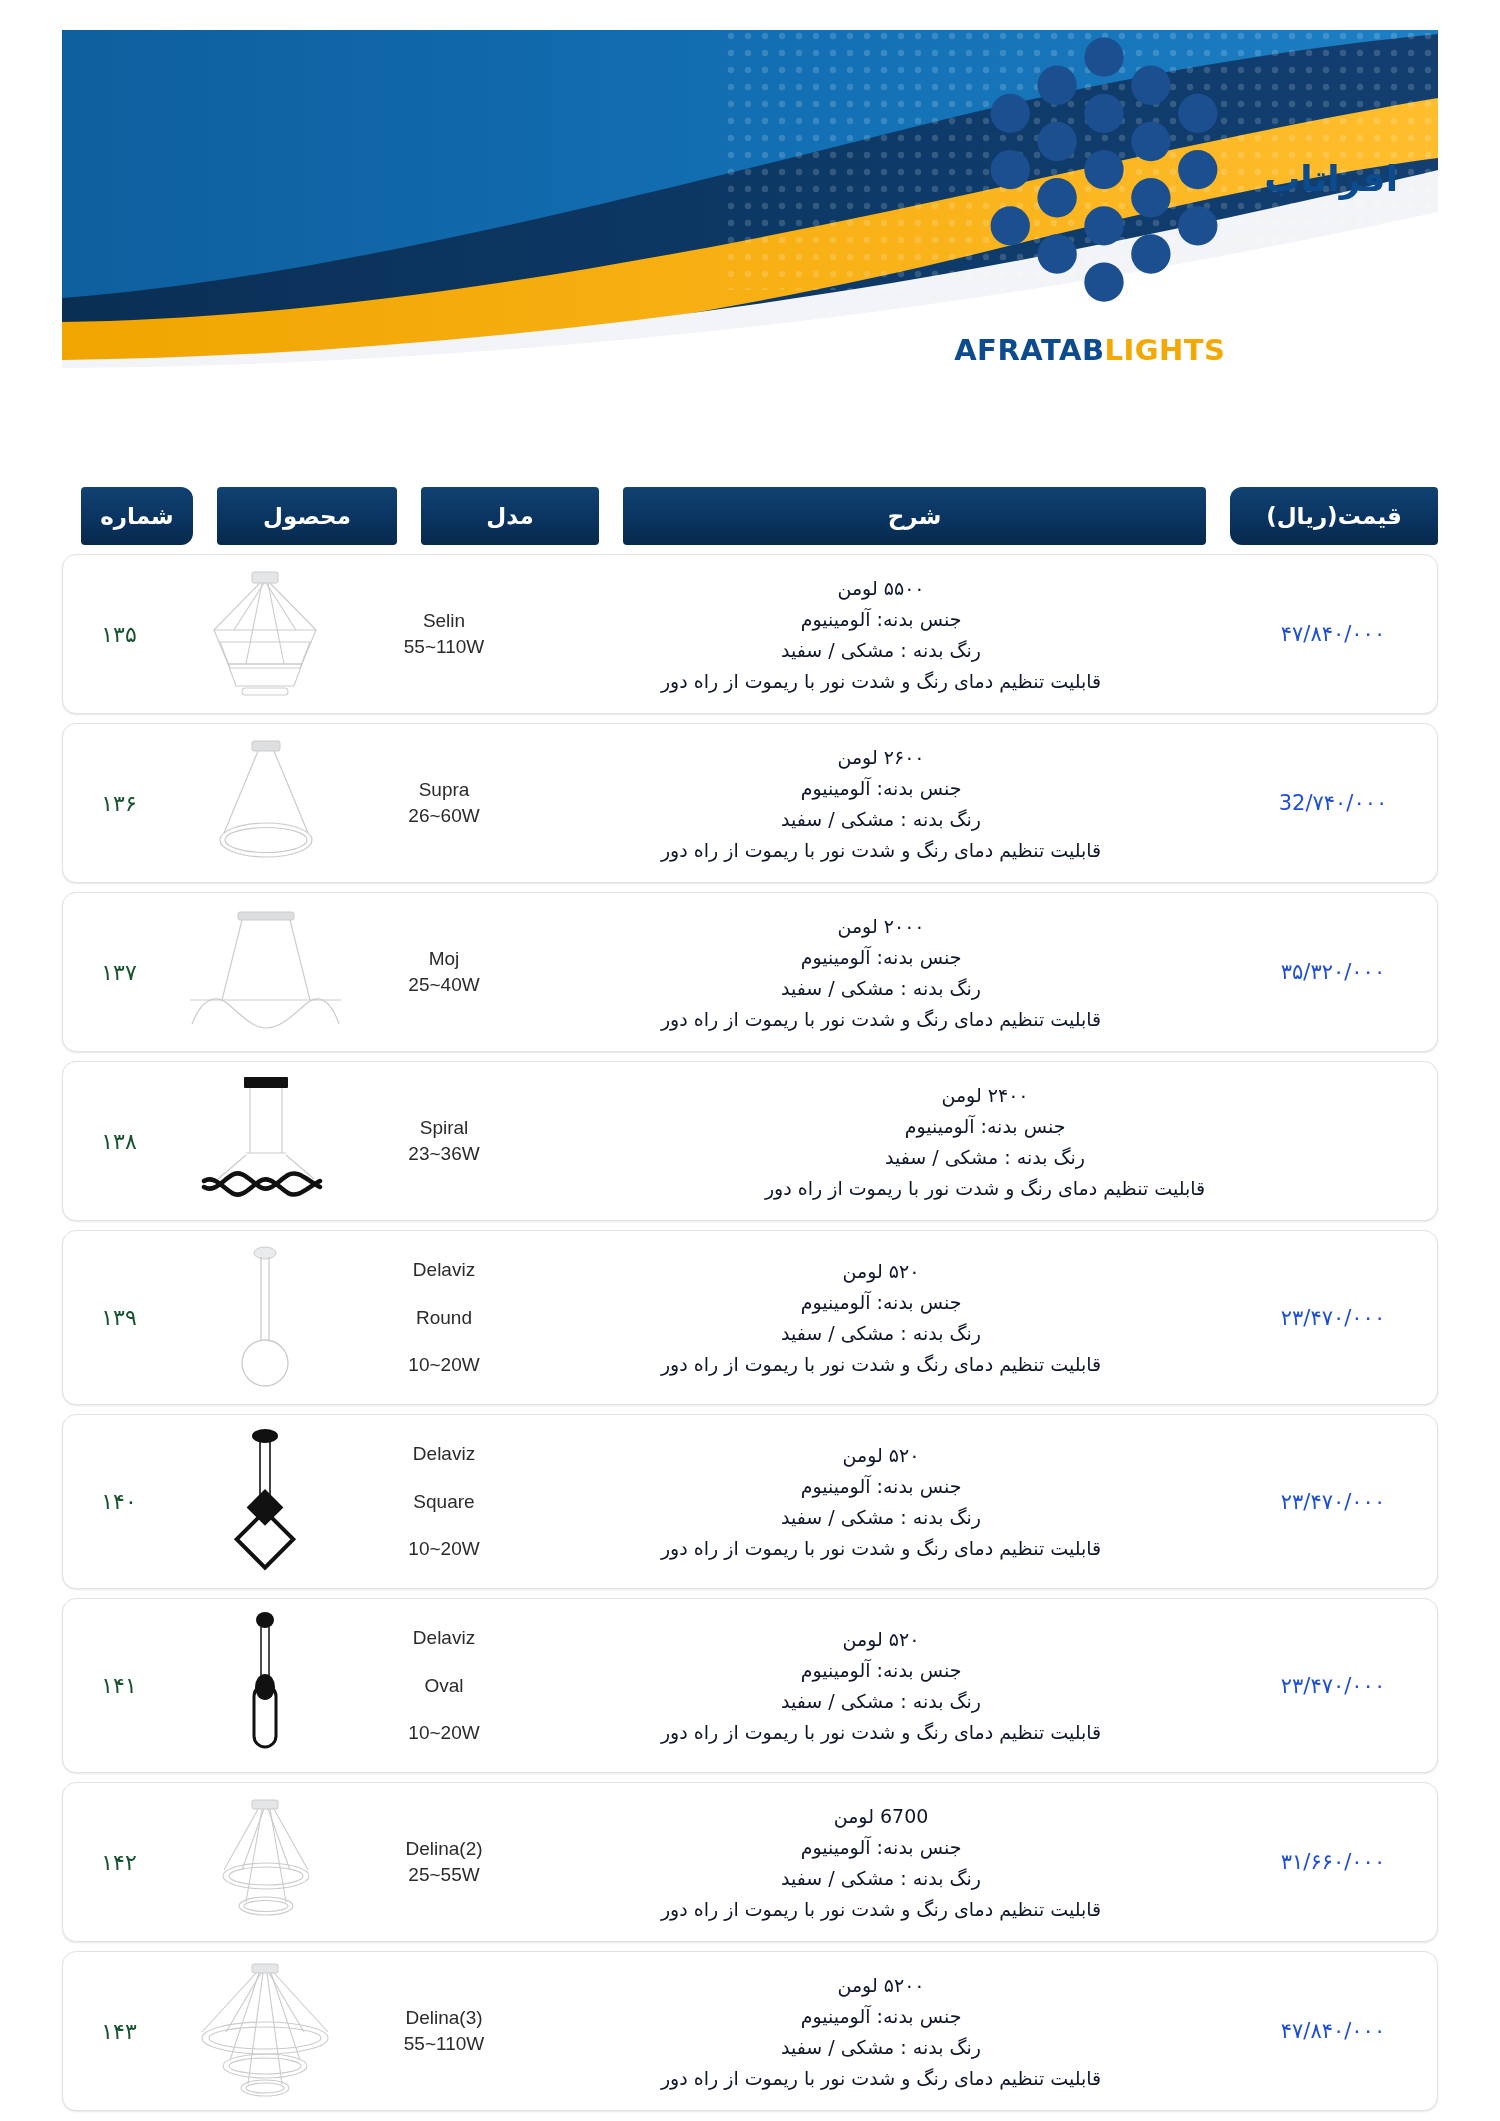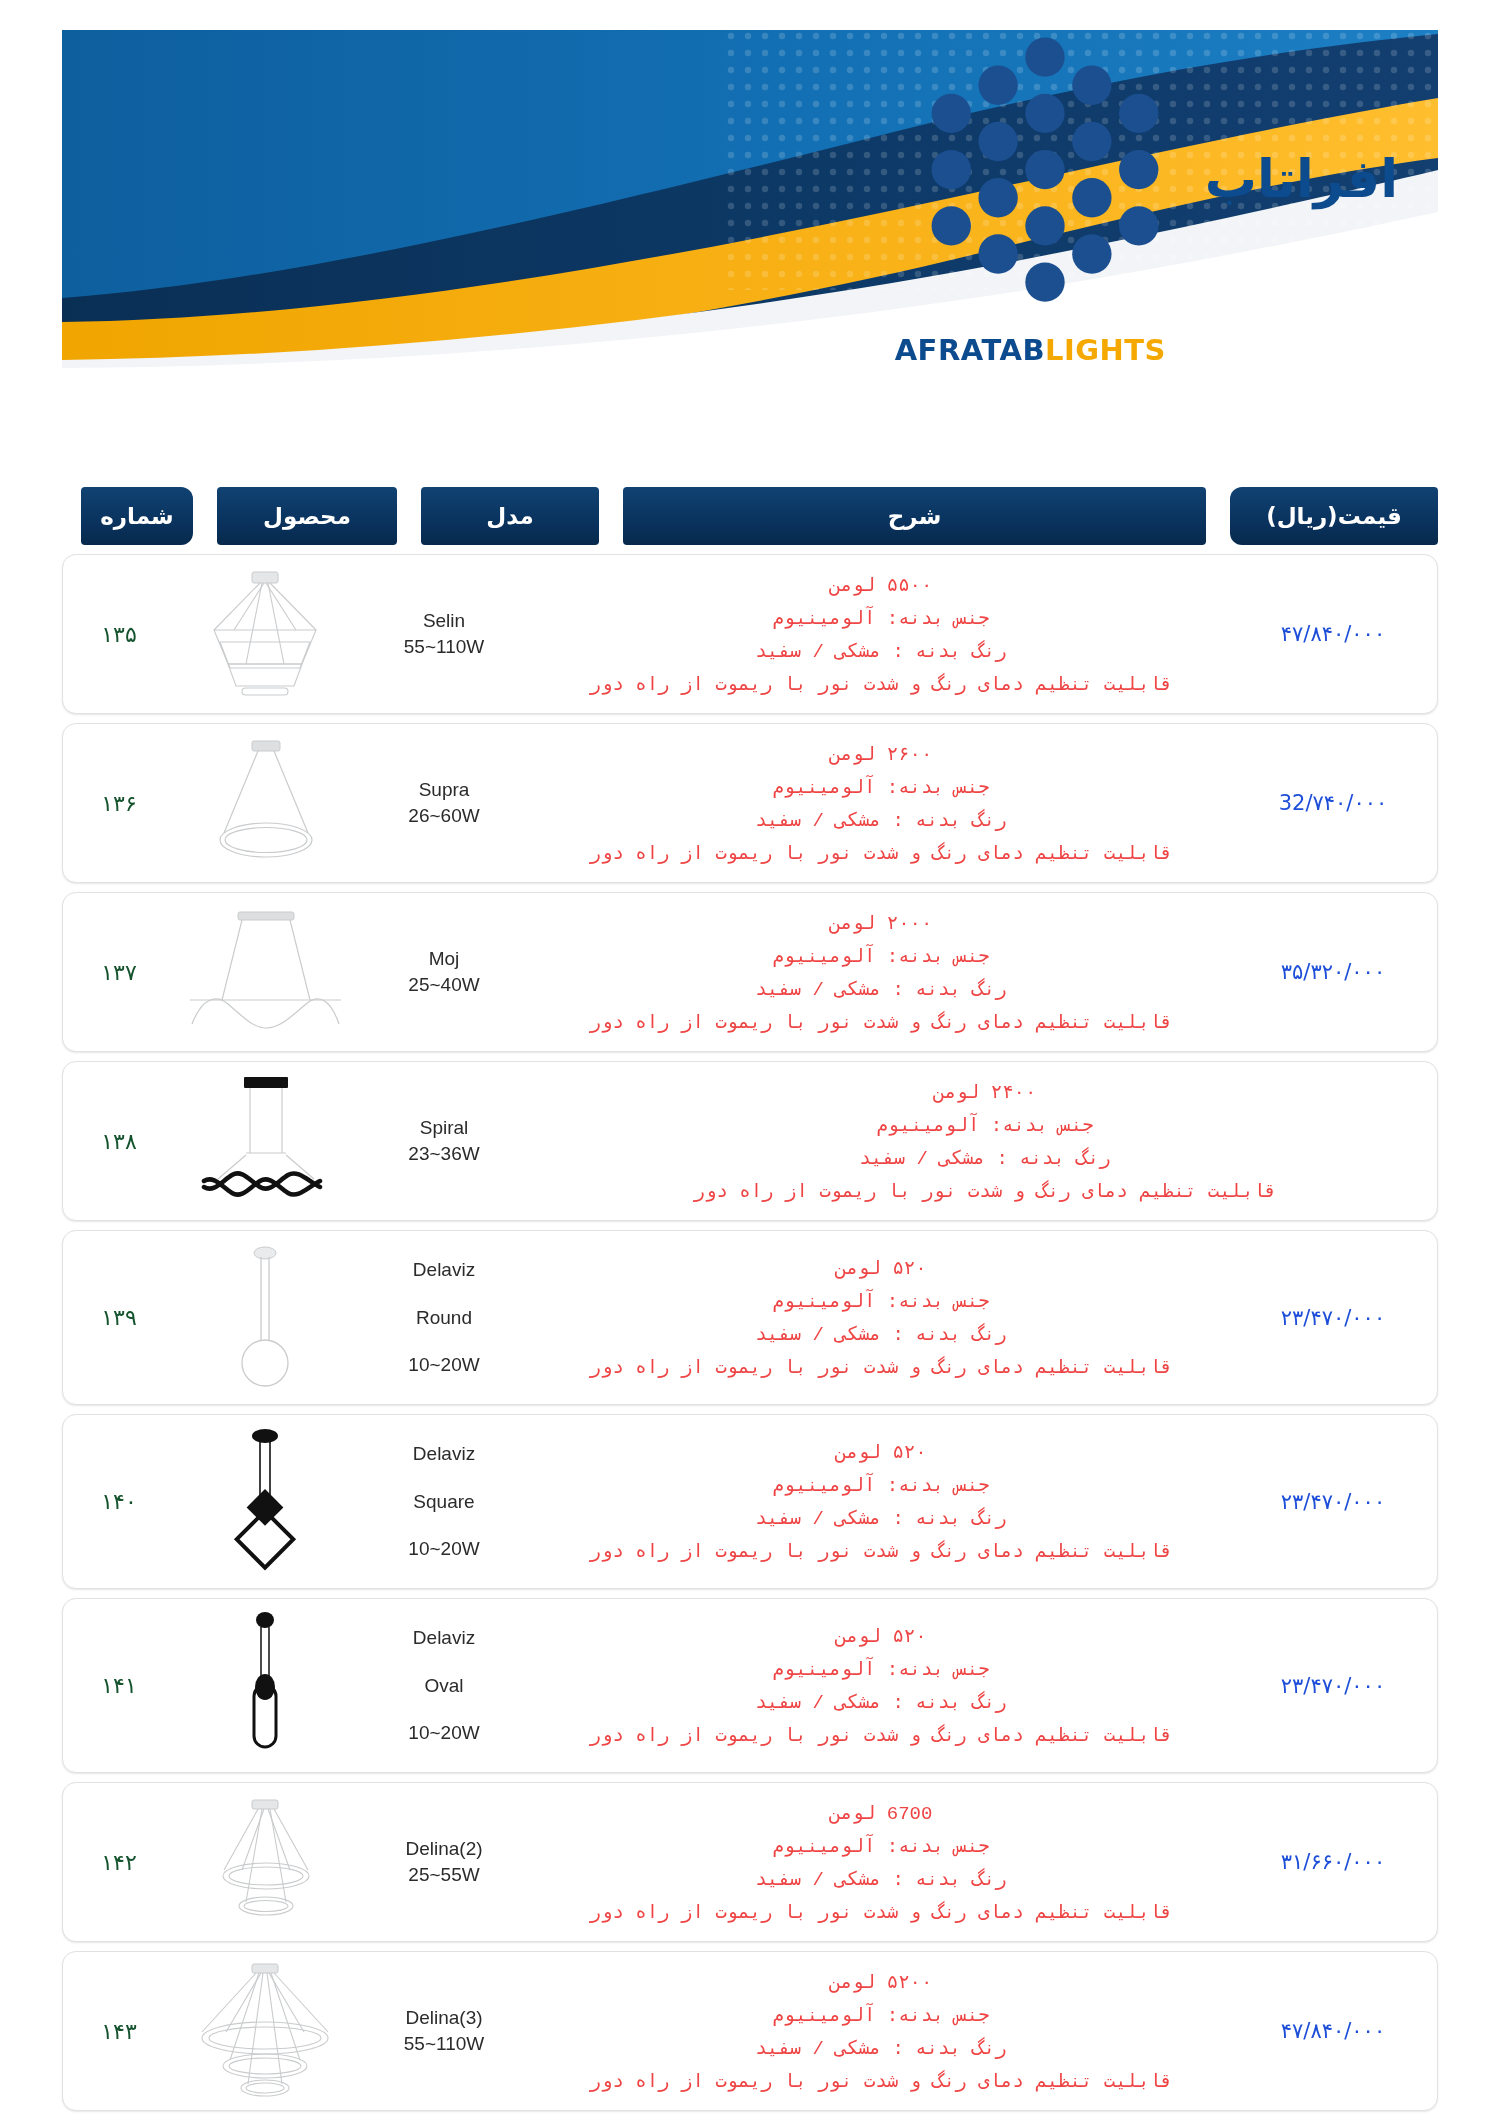--- a/index.html
+++ b/index.html
@@ -22,21 +22,21 @@
   .banner svg { display:block; width:100%; height:100%; }
 
   .logo-block {
     position: absolute; right: 40px; bottom: 8px;
     display: flex; flex-direction: column; align-items: flex-end;
     z-index: 6;
   }
   .logo-top { display:flex; align-items:center; gap:10px; }
   .logo-mark { width: 62px; height: 62px; }
   .logo-fa {
-    font-size: 52px; font-weight: bold; color: #0d4b8f;
+    font-size: 36px; font-weight: bold; color: #0d4b8f;
     line-height: 1; letter-spacing: -1px;
     font-family: "DejaVu Sans", sans-serif;
     direction: rtl;
   }
   .logo-word {
     margin-top: 4px; font-size: 29px; font-weight: bold;
     letter-spacing: 0.5px; direction: ltr;
     font-family: "DejaVu Sans", "Liberation Sans", sans-serif;
   }
   .logo-word .a { color: #0d4b8f; }
@@ -103,21 +103,21 @@
     align-items:center; justify-content:center;
     font-family: "Liberation Sans", sans-serif;
     font-size: 19px; color: #2b2b2b; direction: ltr; line-height: 1.35;
   }
   .c-model.spaced { gap: 22px; }
   .c-desc {
     flex: 1 1 auto; display:flex; flex-direction:column;
     align-items:center; justify-content:center;
     gap: 9px; padding: 6px 30px;
   }
-  .c-desc .line { font-size: 19px; color: #ef4444; white-space: nowrap; font-family: Liberation Mono, monospace; }
+  .c-desc .line { font-size: 19px; color: #0f172a; white-space: nowrap; }
   .c-price {
     width: 208px; display:flex; align-items:center; justify-content:center;
     font-size: 21px; color: #1d4ed8; direction: ltr;
   }
 </style>
 </head>
 <body>
 
 <div class="page">
 

